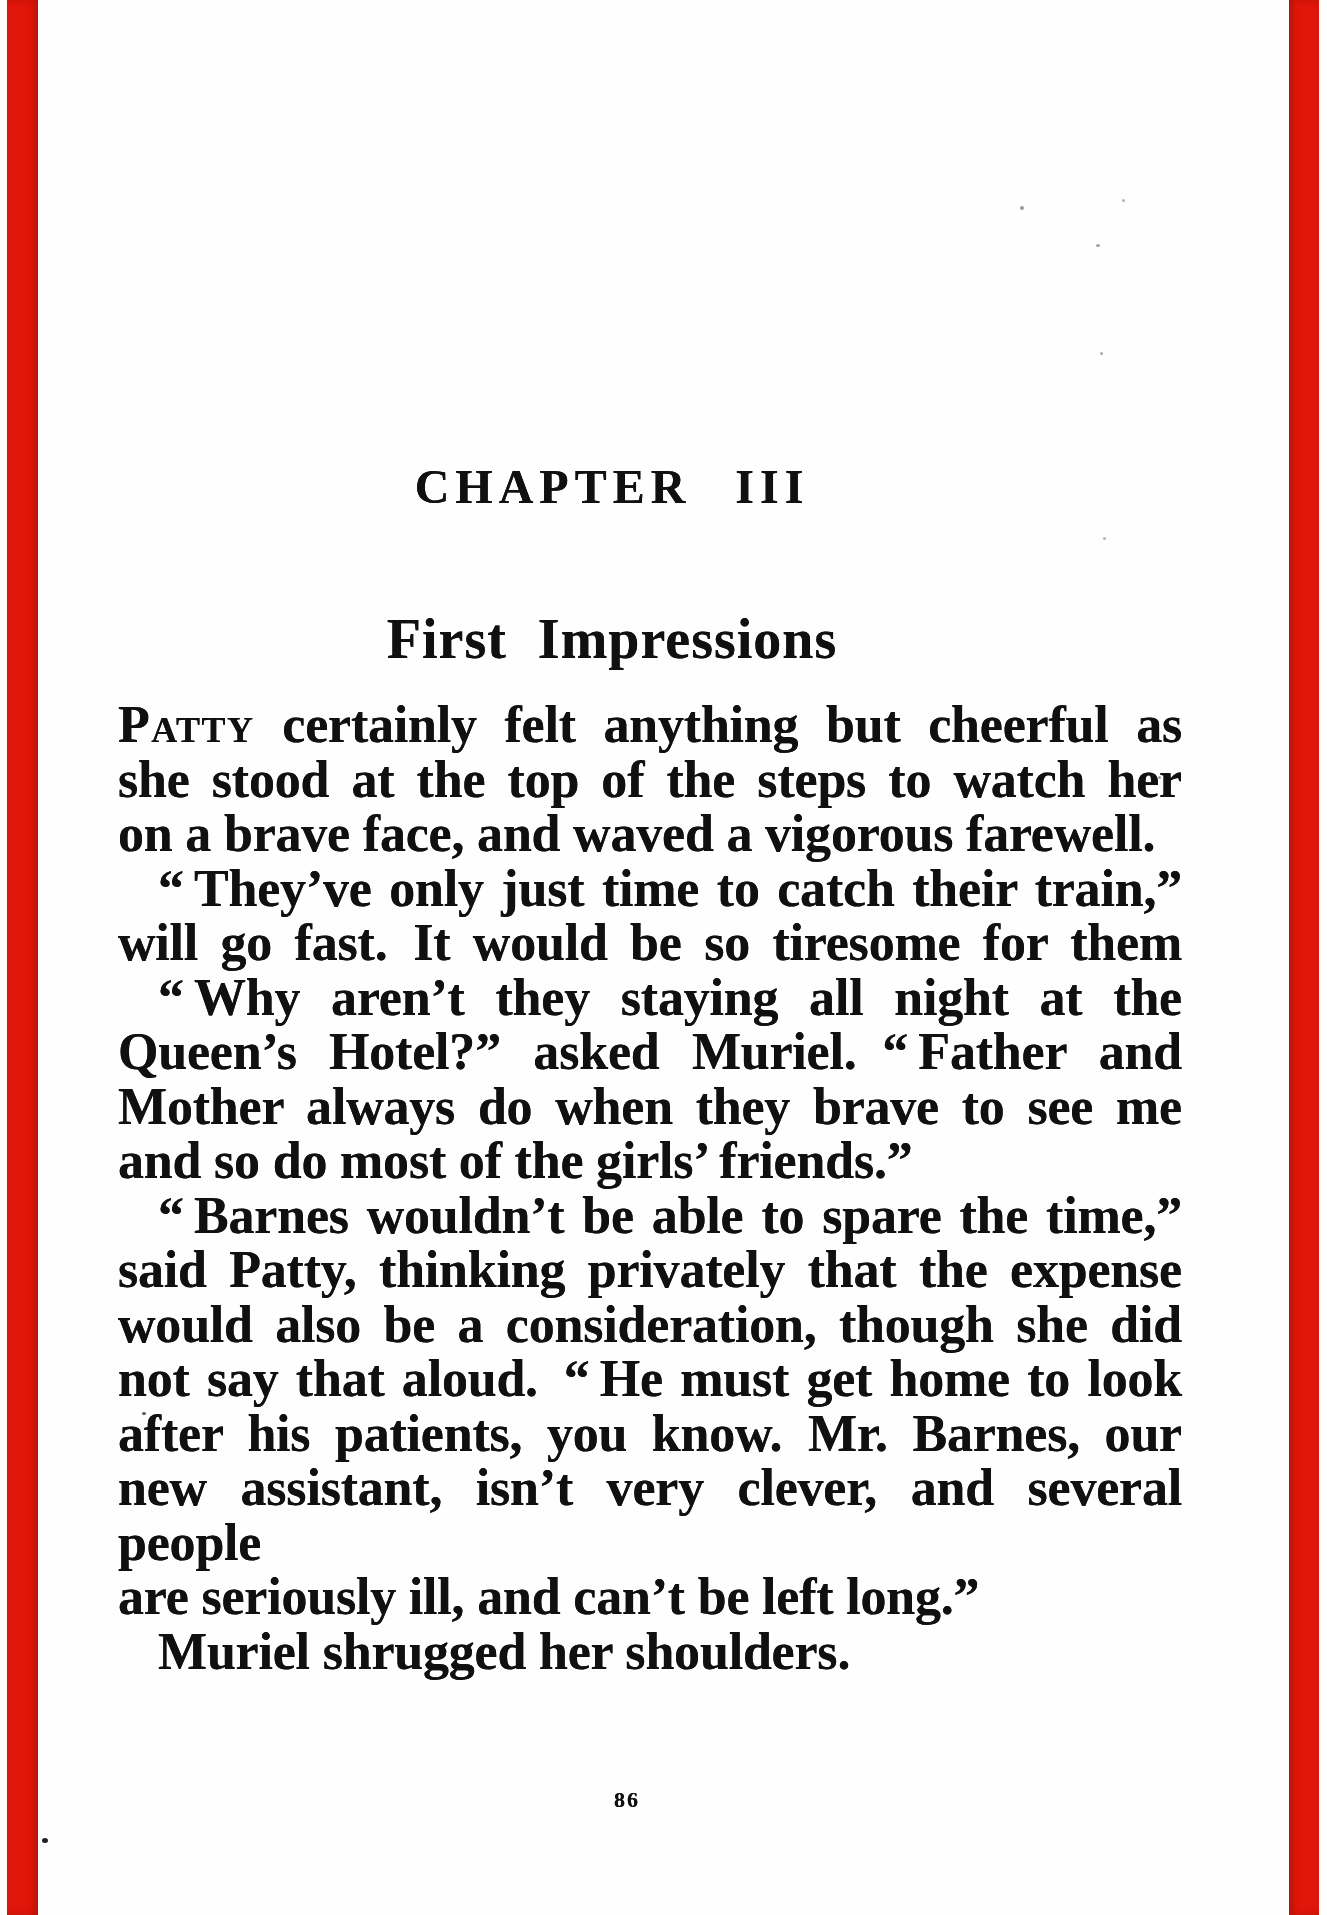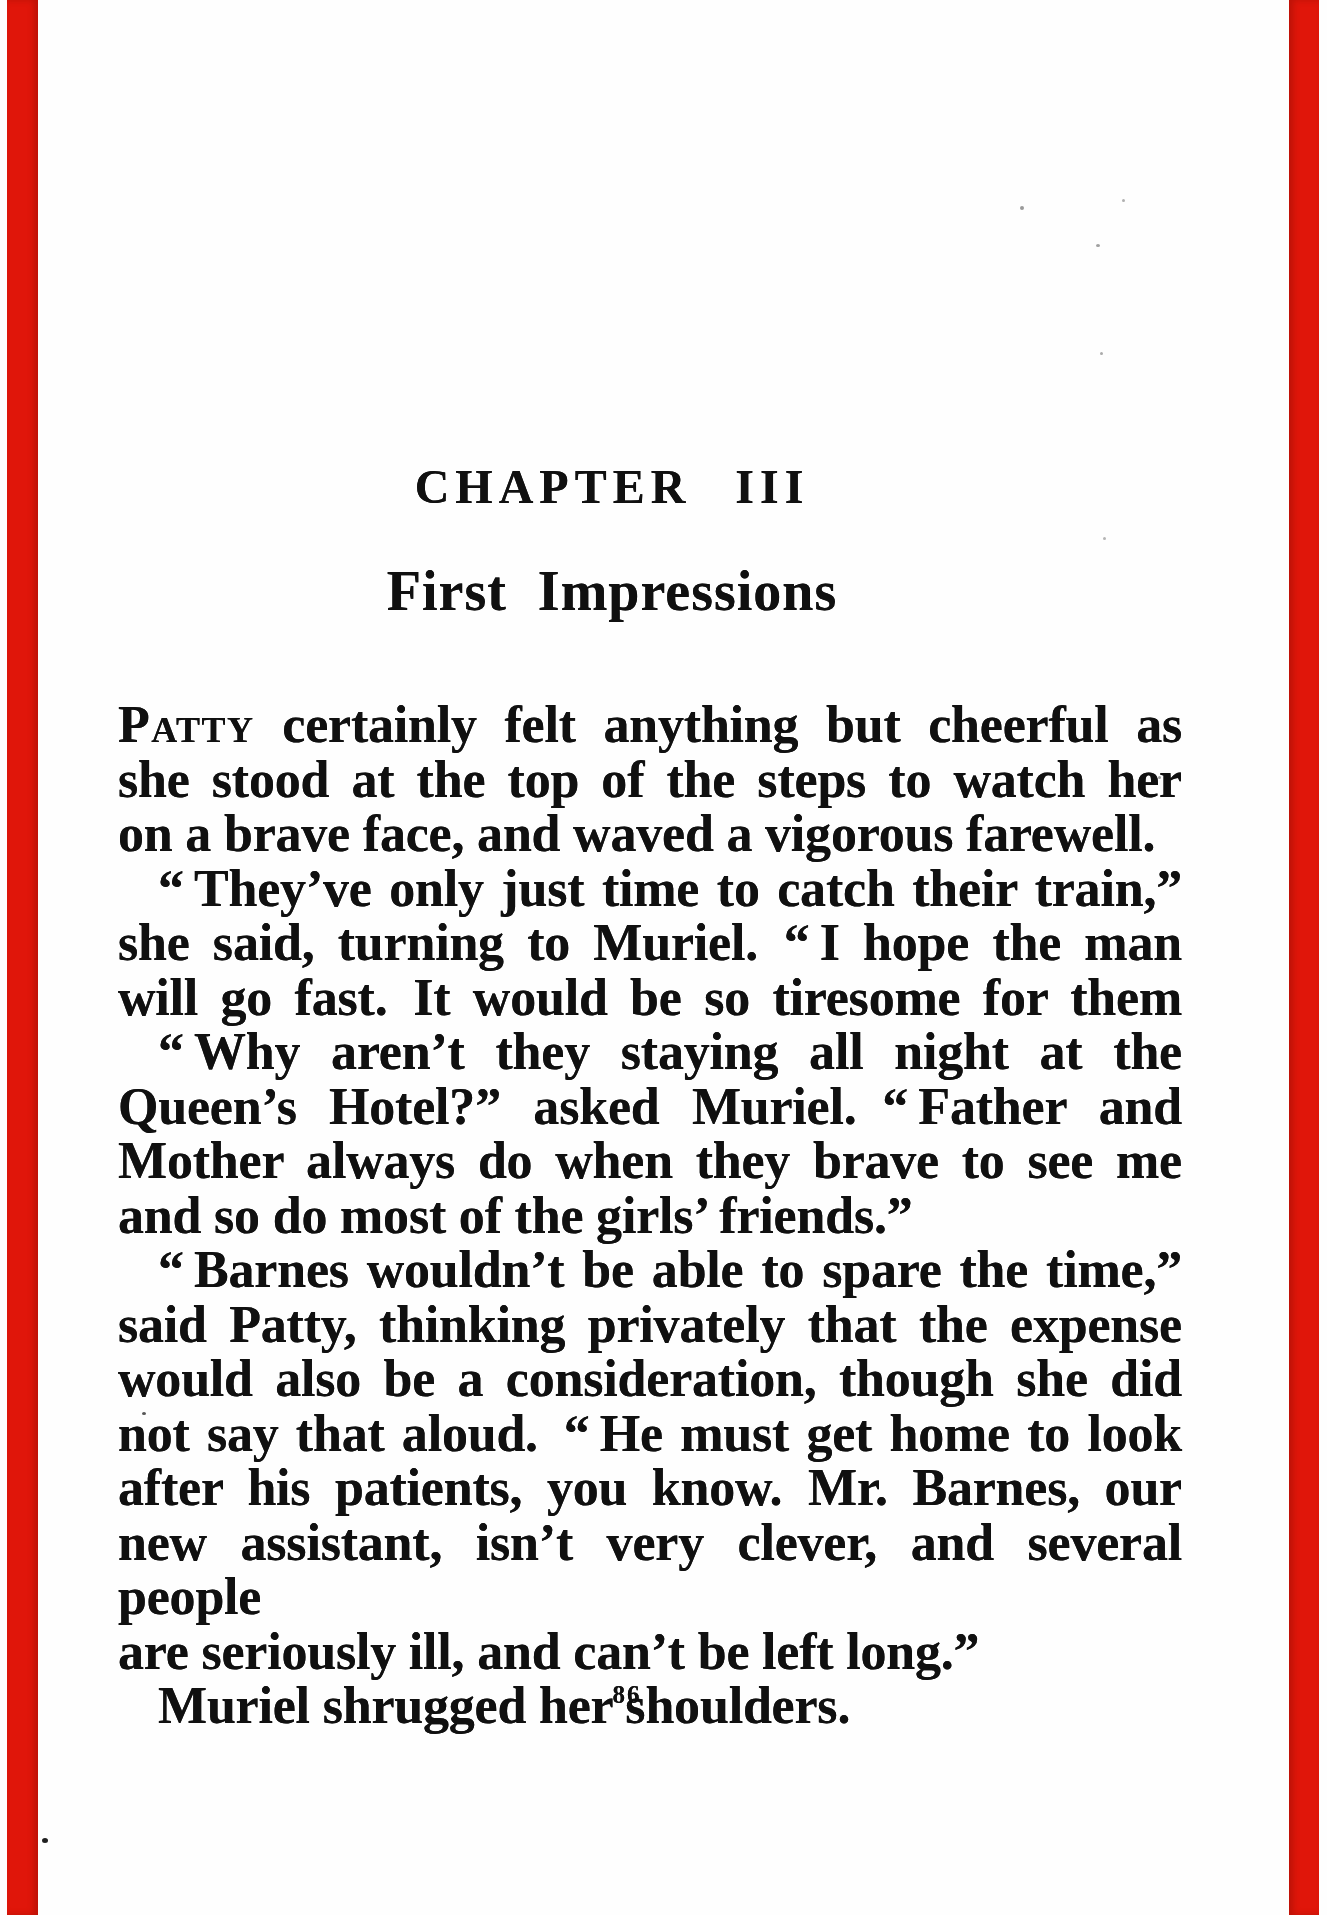--- a/index.html
+++ b/index.html
@@ -11,38 +11,38 @@
   .edge{position:absolute;top:0;height:1915px;}
   .edge-left{left:7px;width:31px;box-shadow:inset -4px 0 6px rgba(130,12,6,.38);}
   .edge-right{left:1289px;width:30px;box-shadow:inset 4px 0 6px rgba(130,12,6,.38);}
   .chapter{
     position:absolute;left:118px;top:461px;width:1064px;box-sizing:border-box;
     padding-right:76px;text-align:center;
     font-size:48px;font-weight:bold;letter-spacing:6px;word-spacing:26px;line-height:52px;
     text-shadow:0 0 .5px rgba(10,10,10,.9);
   }
   .title{
-    position:absolute;left:118px;top:560px;width:1064px;box-sizing:border-box;
+    position:absolute;left:118px;top:608px;width:1064px;box-sizing:border-box;
     padding-right:76px;text-align:center;
     font-size:56px;font-weight:bold;letter-spacing:1px;word-spacing:16px;line-height:62px;
     text-shadow:0 0 .5px rgba(10,10,10,.9);
   }
   .bodytext{
     position:absolute;left:118px;top:698px;width:1064px;
     font-size:52px;font-weight:bold;line-height:54.5px;letter-spacing:-0.2px;
     text-shadow:0 0 .5px rgba(10,10,10,.85);
   }
   .line{text-align:justify;text-align-last:justify;-moz-text-align-last:justify;}
   .line.last{text-align-last:left;-moz-text-align-last:left;}
   .line.indent{text-indent:40px;}
   .lead{font-variant:small-caps;letter-spacing:1.5px;}
   .pageno{
-    position:absolute;left:118px;top:1681px;width:1064px;box-sizing:border-box;
+    position:absolute;left:118px;top:1787px;width:1064px;box-sizing:border-box;
     padding-right:46px;text-align:center;
-    font-size:25px;font-weight:bold;letter-spacing:2px;
+    font-size:22px;font-weight:bold;letter-spacing:2px;
     text-shadow:0 0 .5px rgba(10,10,10,.9);
   }
   .speck{position:absolute;border-radius:50%;}
 </style>
 </head>
 <body>
 
 <div class="edge edge-left" style="background: rgb(224, 22, 10);"></div>
 <div class="edge edge-right" style="background: rgb(224, 22, 10);"></div>
 
@@ -50,21 +50,20 @@
 <div class="title">First Impressions</div>
 
 <div class="bodytext">
   <div>
     <div class="line"><span class="lead">Patty</span><span> certainly felt anything but cheerful as</span></div>
     <div class="line">she stood at the top of the steps to watch her</div>
     <div class="line last">on a brave face, and waved a vigorous farewell.</div>
   </div>
   <div>
     <div class="line indent">“ They’ve only just time to catch their train,”</div>
-    <div class="line">she said, turning to Muriel. “ I hope the man</div>
     <div class="line">will go fast. It would be so tiresome for them</div>
   </div>
   <div>
     <div class="line indent">“ Why aren’t they staying all night at the</div>
     <div class="line">Queen’s Hotel?” asked Muriel. “ Father and</div>
     <div class="line">Mother always do when they brave to see me</div>
     <div class="line last">and so do most of the girls’ friends.”</div>
   </div>
   <div>
     <div class="line indent">“ Barnes wouldn’t be able to spare the time,”</div>

